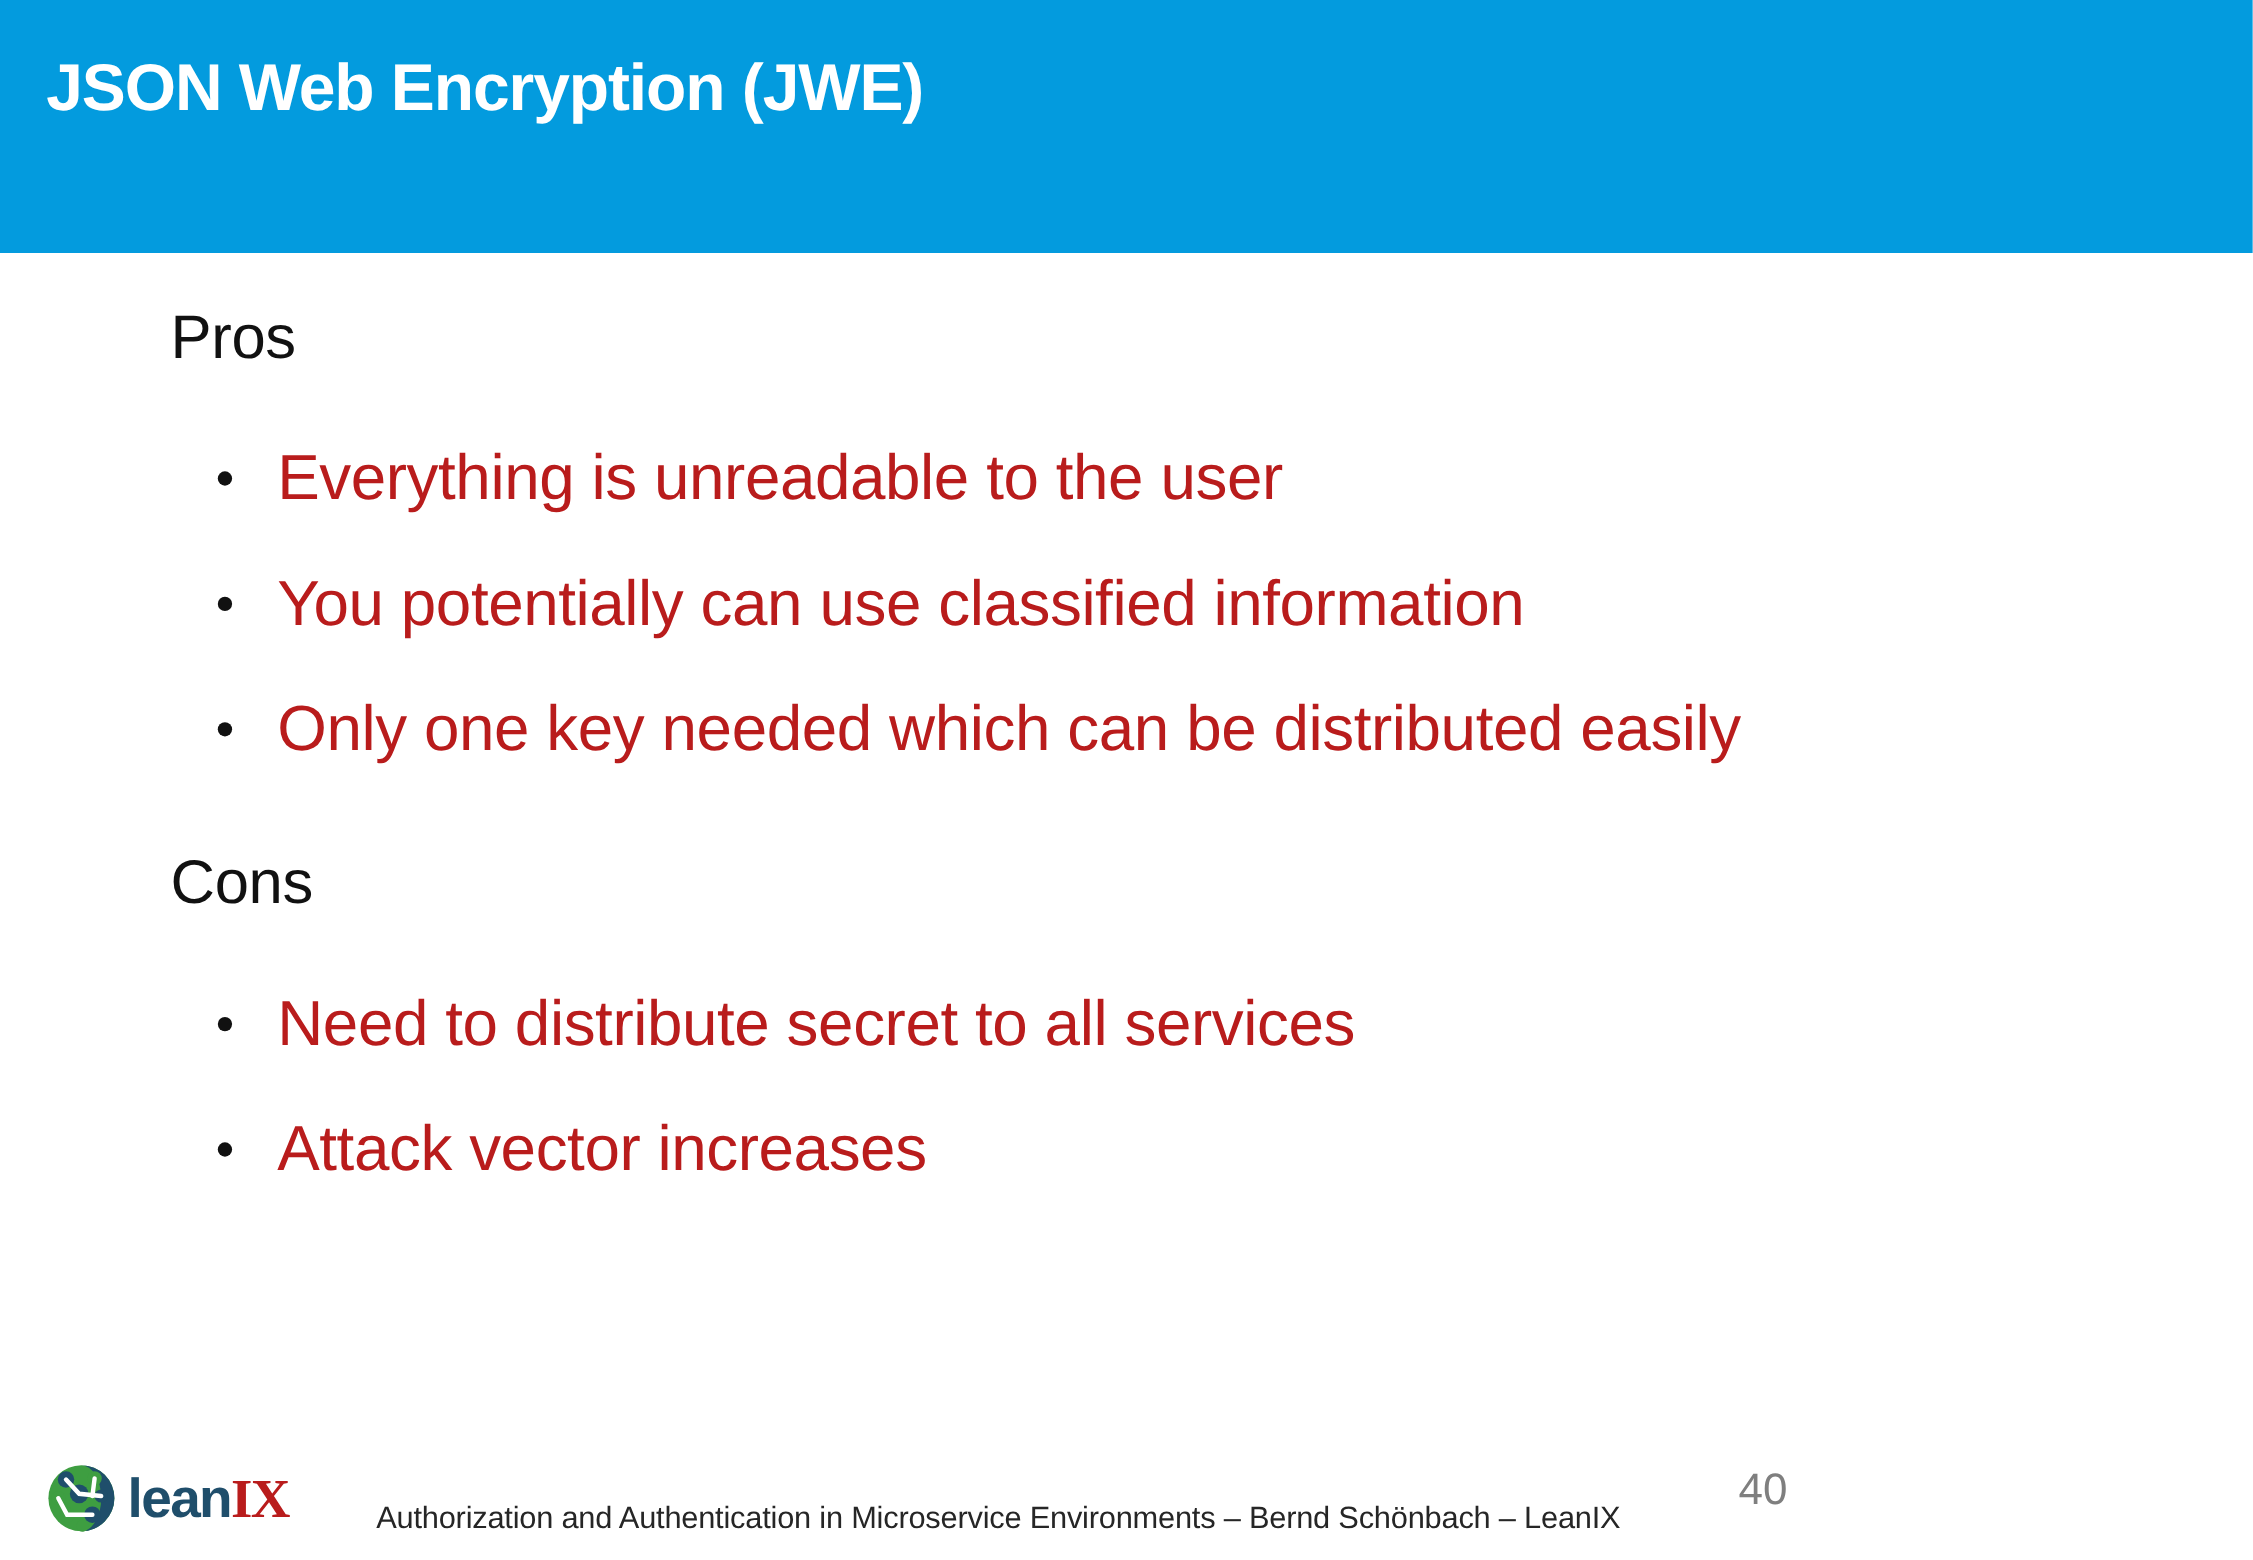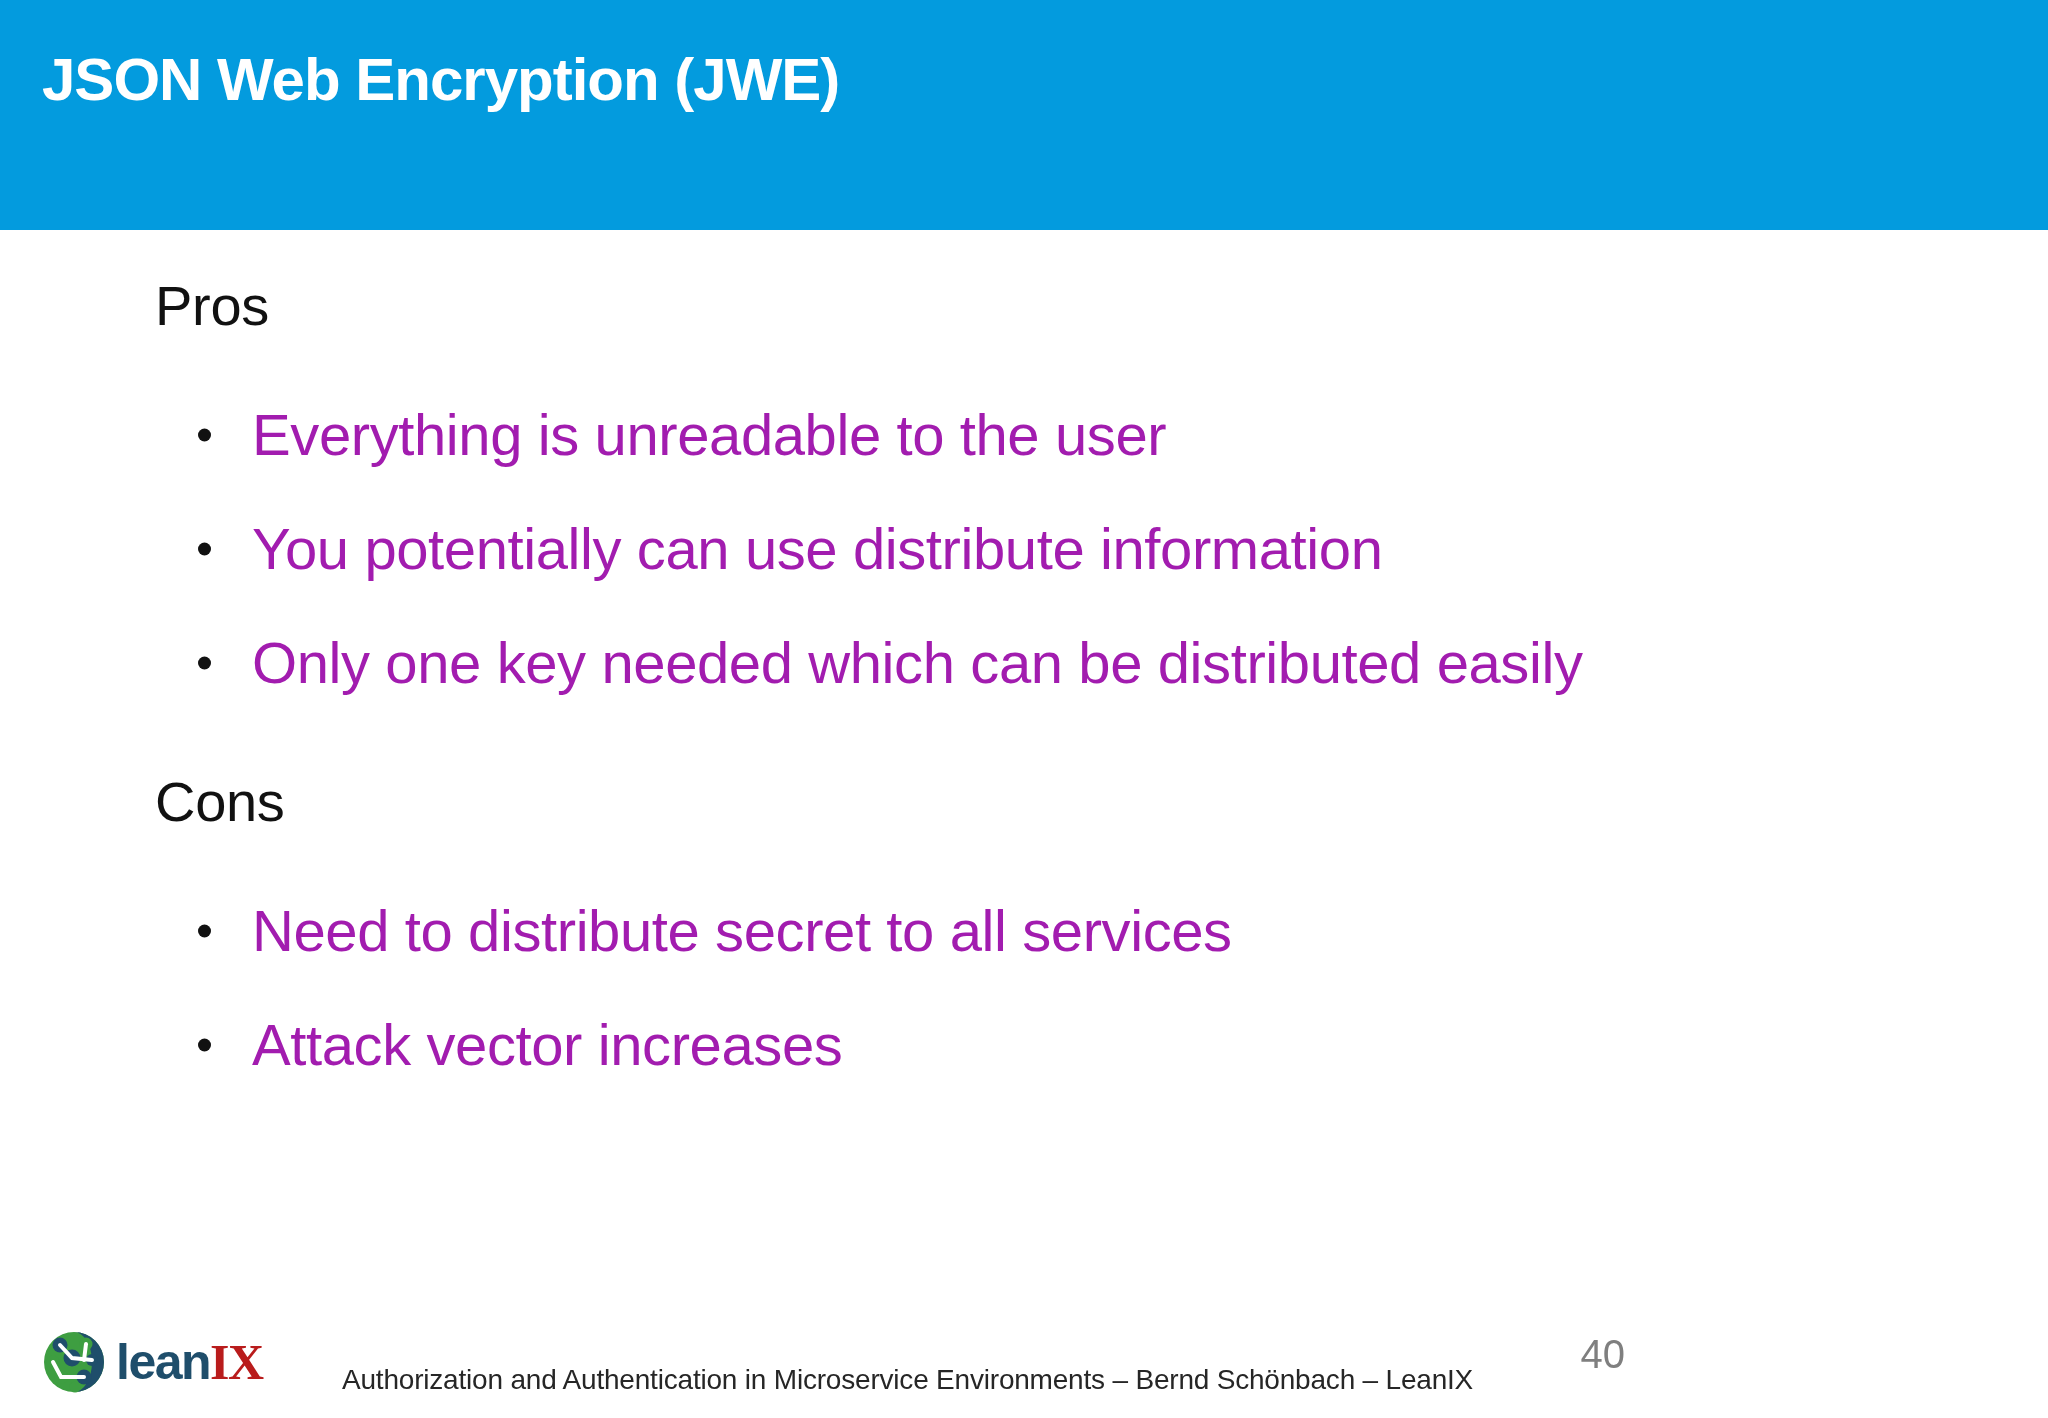--- a/index.html
+++ b/index.html
@@ -81,21 +81,21 @@
   .group-pros .bullet-list { margin-top: 44px; }
   .group-cons .bullet-list { margin-top: 44px; }
 
   .bullet-item {
     position: relative;
     margin: 0 0 0 190px;
     padding-left: 62px;
     font-family: "Liberation Sans", sans-serif;
     font-size: 58px;
     font-weight: normal;
-    color: #a21caf;
+    color: #b91c1c;
     line-height: 1.0;
     letter-spacing: -0.4px;
     height: 114px;
     display: flex;
     align-items: center;
   }
   .bullet-marker {
     position: absolute;
     left: 8px;
     top: 50%;
@@ -174,21 +174,21 @@
 
     <div class="group group-pros">
       <div class="group-heading">Pros</div>
       <ul class="bullet-list">
         <li class="bullet-item">
           <span class="bullet-marker"></span>
           <span>Everything is unreadable to the user</span>
         </li>
         <li class="bullet-item">
           <span class="bullet-marker"></span>
-          <span>You potentially can use distribute information</span>
+          <span>You potentially can use classified information</span>
         </li>
         <li class="bullet-item">
           <span class="bullet-marker"></span>
           <span>Only one key needed which can be distributed easily</span>
         </li>
       </ul>
     </div>
 
     <div class="group group-cons">
       <div class="group-heading">Cons</div>

